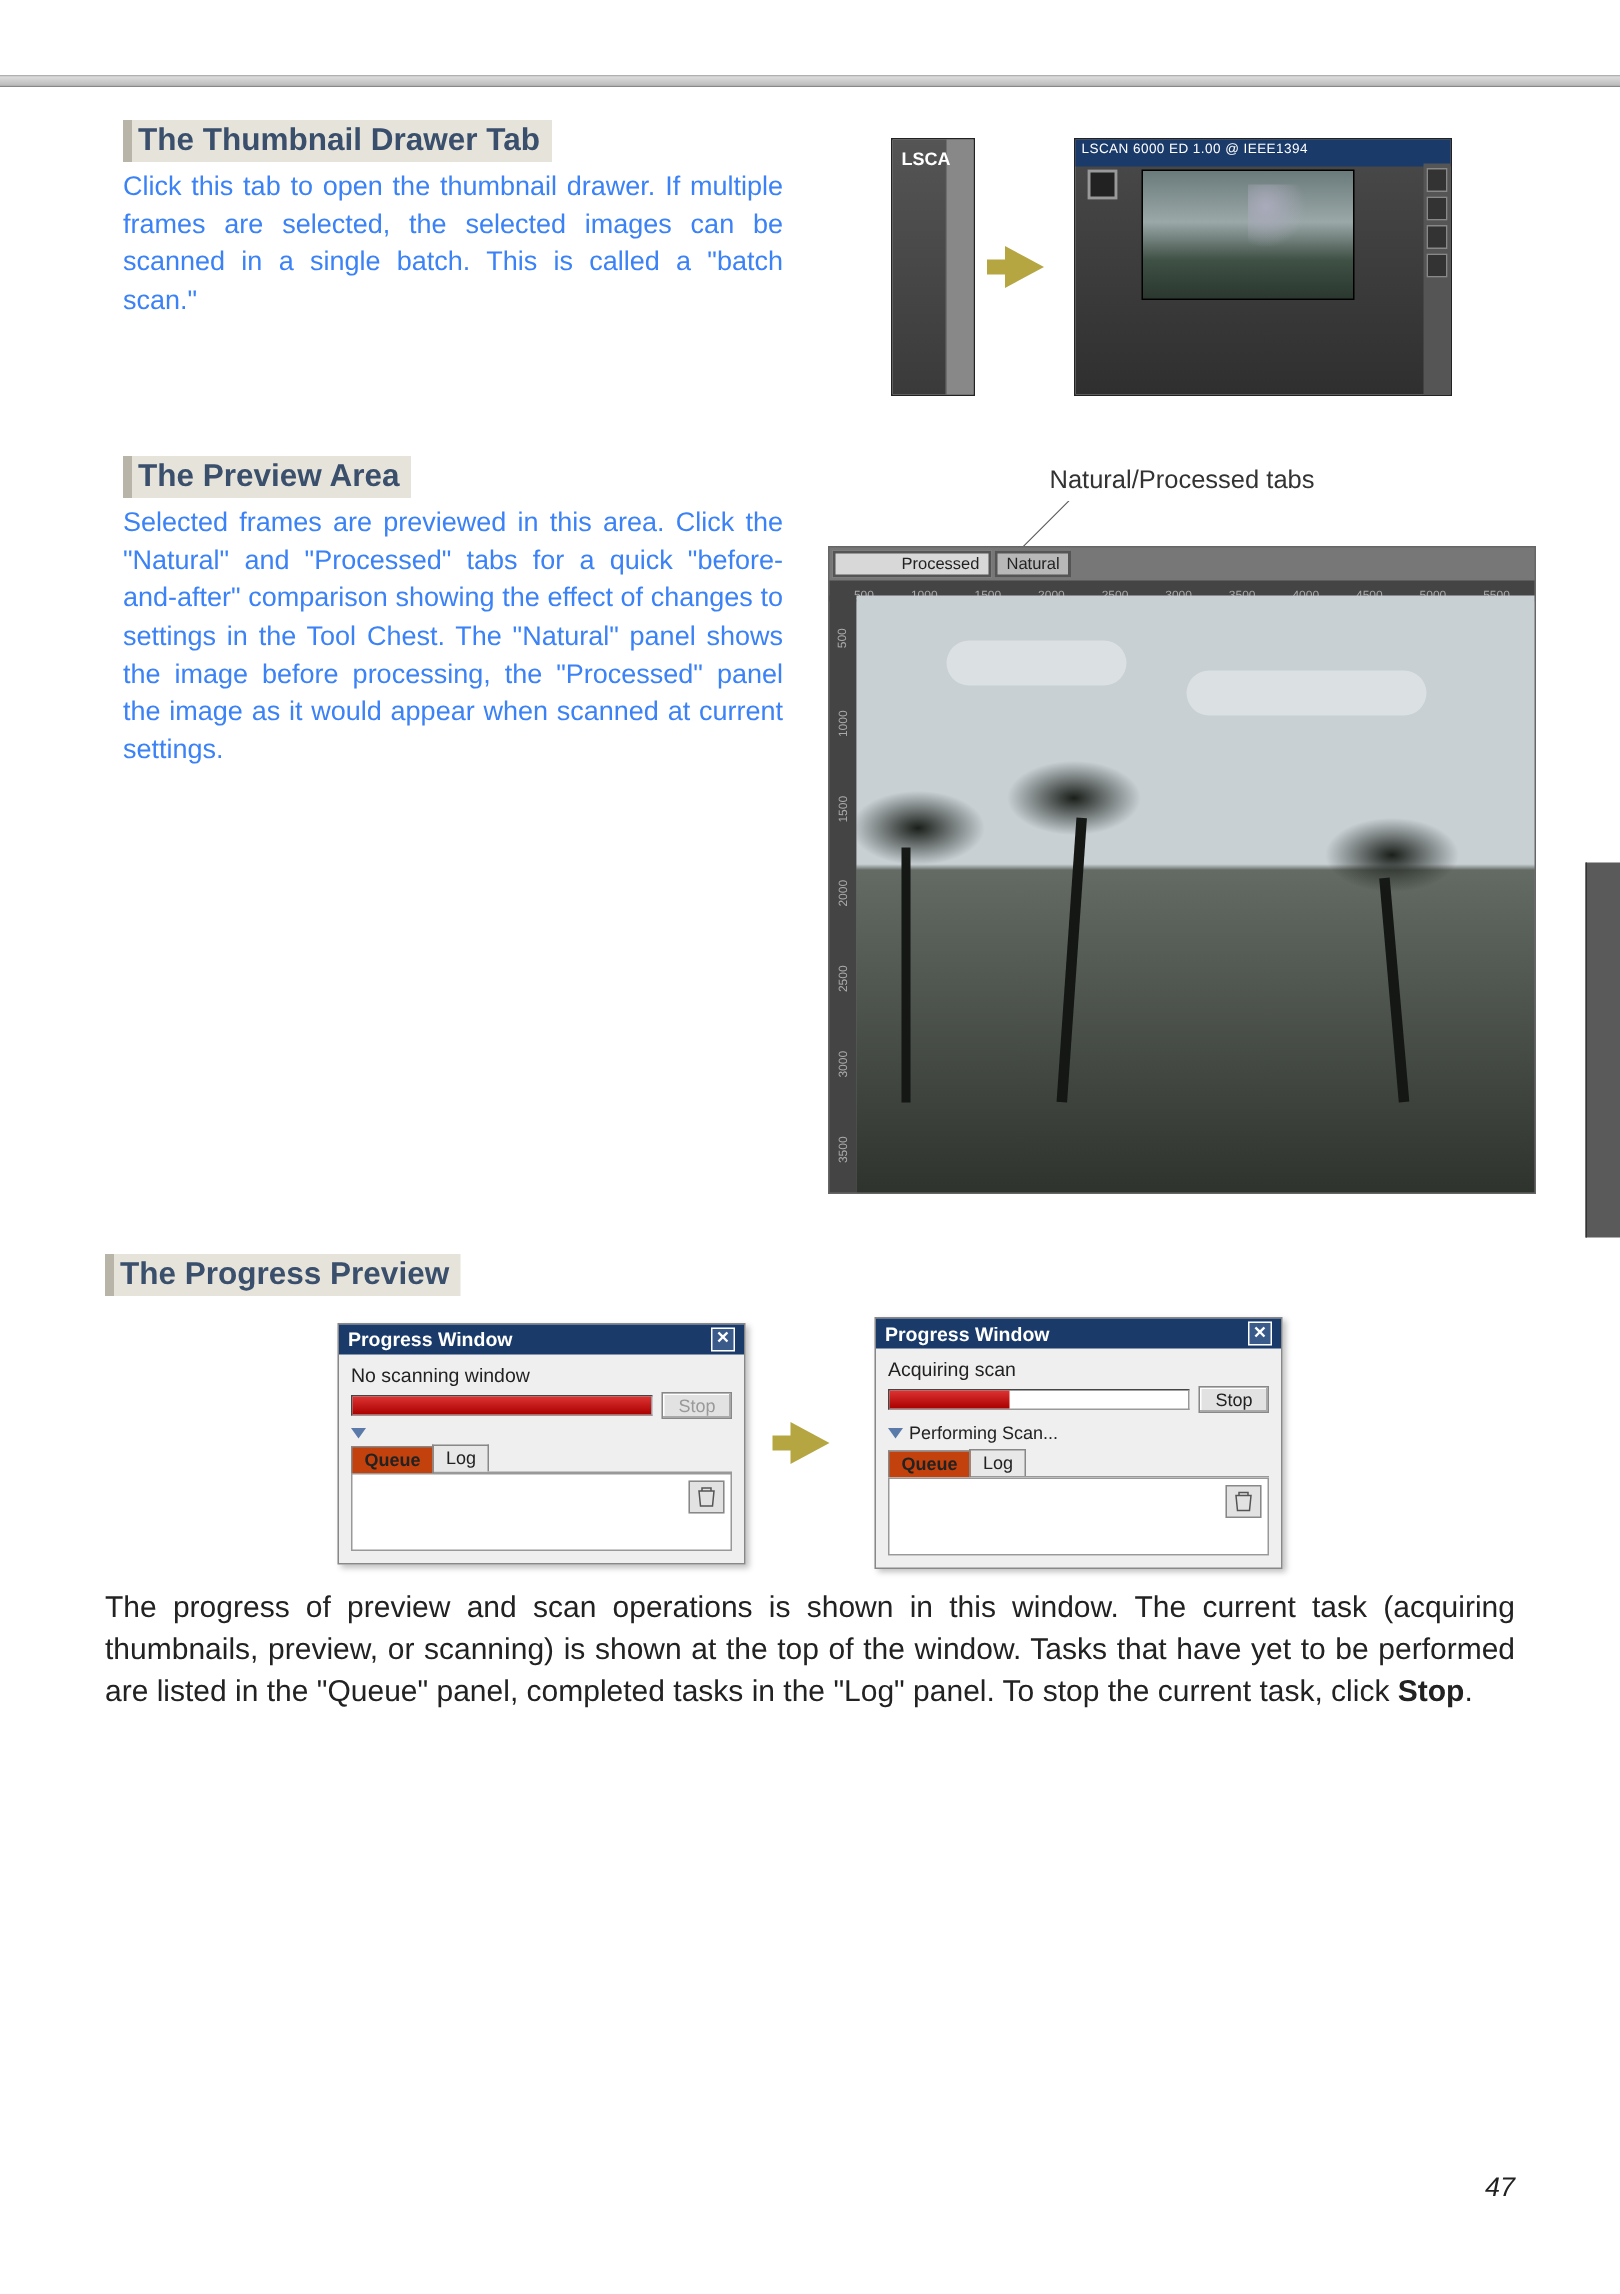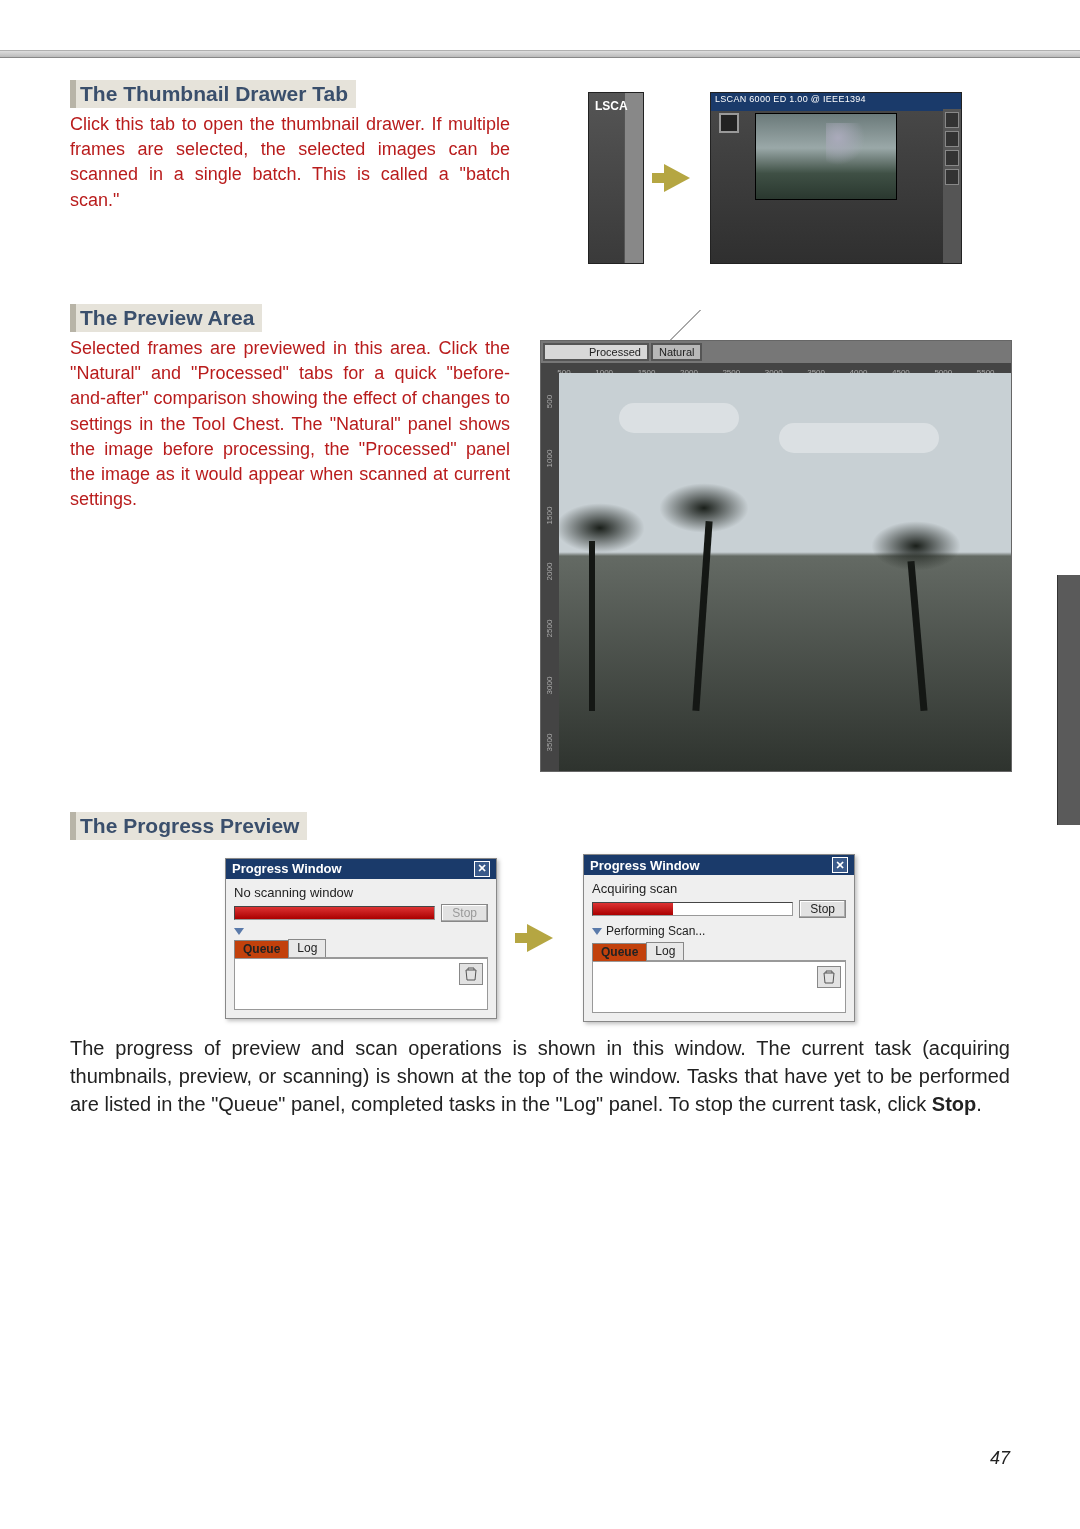--- a/index.html
+++ b/index.html
@@ -36,27 +36,27 @@
     background: #e6e3da;
     padding: 2px 8px 2px 4px;
     border-left: 6px solid #b8b4a7;
     margin-bottom: 4px;
   }
   .sec1 { margin-top: 20px; }
   .body-text {
     font-size: 18px;
     line-height: 1.4;
     text-align: justify;
-    color: #b91c1c;
+    color: #3b82f6;
   }
   .two-col {
     display: flex;
     gap: 30px;
   }
-  .left-col { flex: 0 0 440px; }
+  .left-col { flex: 0 0 440px; margin-left: 12px; }
   .right-col { flex: 1; position: relative; }
 
   
   .drawer-fig { display:flex; align-items:center; justify-content:center; gap:20px; margin-top:12px;}
   .drawer-closed {
     width: 54px; height: 170px;
     background: linear-gradient(#555,#3a3a3a);
     border:1px solid #222;
     position:relative;
   }
@@ -261,20 +261,21 @@
   </div>
 
   <div style="margin-top:40px;">
     <div class="two-col">
       <div class="left-col">
         <div class="section-heading">The Preview Area</div>
         <div class="body-text">Selected frames are previewed in this area. Click the "Natural" and "Processed" tabs for a quick "before-and-after" comparison showing the effect of changes to settings in the Tool Chest. The "Natural" panel shows the image before processing, the "Processed" panel the image as it would appear when scanned at current settings.</div>
       </div>
       <div class="right-col">
         <div class="preview-fig">
+          <div class="tabs-label">Natural/Processed tabs</div>
           <div class="pointer-line"></div>
           <div class="preview-window">
             <div class="preview-tabs">
               <div class="preview-tab active">Processed</div>
               <div class="preview-tab">Natural</div>
             </div>
             <div class="ruler-h">
               <span>500</span>
               <span>1000</span>
               <span>1500</span>

